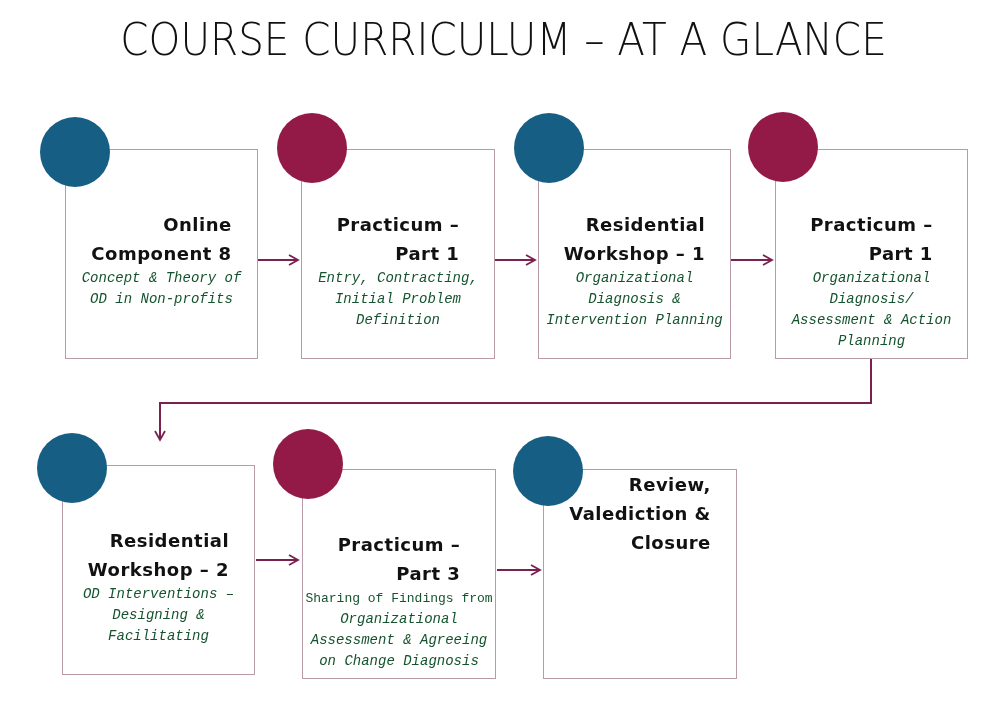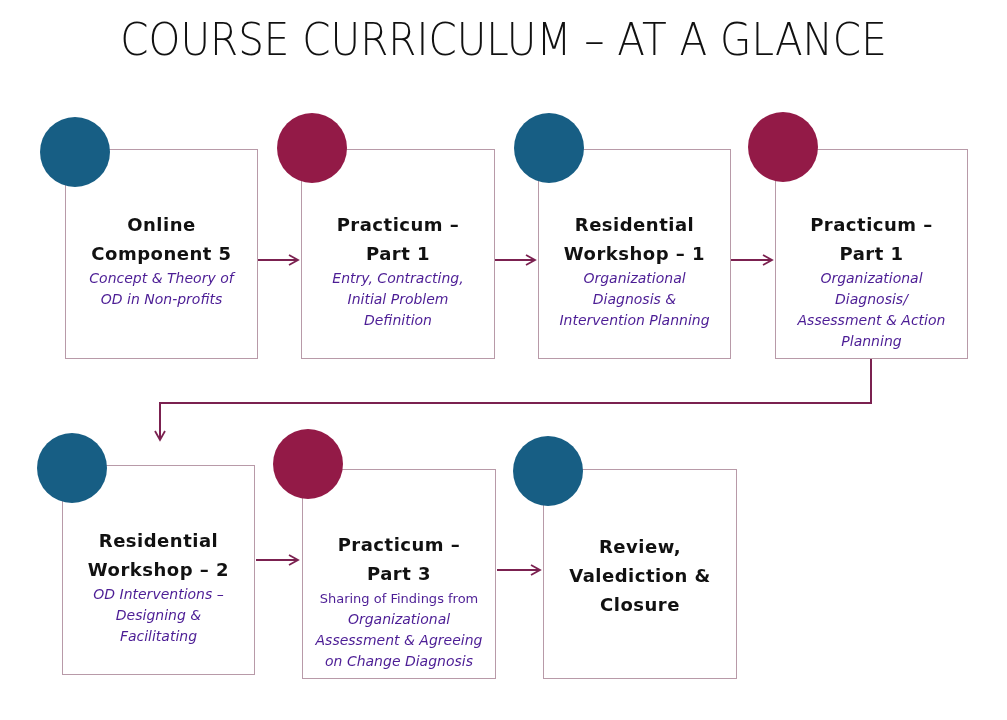--- a/index.html
+++ b/index.html
@@ -7,22 +7,22 @@
          font-family: "DejaVu Sans", sans-serif; color:#111; }
   .title { position:absolute; left:0; top:14px; width:1007px; text-align:center;
            font-family:"DejaVu Sans", sans-serif; font-weight:300; font-size:44px;
            letter-spacing:0px; color:#111; transform:scaleX(0.92); transform-origin:center; }
   .box { position:absolute; background:#fff; border:1px solid #b89aa8; box-sizing:border-box;
          display:flex; flex-direction:column; align-items:center; justify-content:center;
          text-align:center; }
   .circle { position:absolute; width:70px; height:70px; border-radius:50%; }
   .blue { background:#175e84; }
   .maroon { background:#931a47; }
-  .heading { font-weight:bold; font-size:18px; line-height:29px; color:#111; letter-spacing:0.5px; }
-  .sub { font-style:italic; font-size:14px; line-height:21px; color:#4c1d95; margin-top:0px; }
+  .heading { font-weight:bold; font-size:18px; line-height:29px; color:#111; letter-spacing:0.5px;text-align:right; }
+  .sub { font-style:italic; font-size:14px; line-height:21px; color:#14532d; margin-top:0px;font-family:Liberation Mono, monospace; }
   svg.connectors { position:absolute; left:0; top:0; }
 </style>
 </head>
 <body>
 
 <div class="title">COURSE CURRICULUM – AT A GLANCE</div>
 
 <svg class="connectors" width="1007" height="720">
   <defs>
     <marker id="ah" markerWidth="12" markerHeight="12" refX="10" refY="6" orient="auto" markerUnits="userSpaceOnUse">
@@ -33,21 +33,21 @@
   <line x1="495" y1="260" x2="535" y2="260" stroke="#7b2150" stroke-width="2" marker-end="url(#ah)"></line>
   <line x1="731" y1="260" x2="772" y2="260" stroke="#7b2150" stroke-width="2" marker-end="url(#ah)"></line>
   <polyline points="871,359 871,403 160,403 160,440" fill="none" stroke="#7b2150" stroke-width="2" marker-end="url(#ah)"></polyline>
   <line x1="256" y1="560" x2="298" y2="560" stroke="#7b2150" stroke-width="2" marker-end="url(#ah)"></line>
   <line x1="497" y1="570" x2="540" y2="570" stroke="#7b2150" stroke-width="2" marker-end="url(#ah)"></line>
 </svg>
 
 <div class="box" style="left:65px;top:149px;width:193px;height:210px;padding-top:10px;justify-content:flex-start;padding-top:60px;">
   <div class="heading">
     <div>Online</div>
-    <div>Component 5</div>
+    <div>Component 8</div>
   </div>
   <div class="sub">
     <div>Concept &amp; Theory of</div>
     <div>OD in Non-profits</div>
   </div>
 </div>
 <div class="circle blue" style="left:40px;top:117px;"></div>
 
 <div class="box" style="left:301px;top:149px;width:194px;height:210px;justify-content:flex-start;padding-top:60px;">
   <div class="heading">
@@ -109,20 +109,20 @@
   </div>
   <div class="sub">
     <div class="upright" style="font-style:normal;font-size:13px;">Sharing of Findings from</div>
     <div>Organizational</div>
     <div>Assessment &amp; Agreeing</div>
     <div>on Change Diagnosis</div>
   </div>
 </div>
 <div class="circle maroon" style="left:273px;top:429px;"></div>
 
-<div class="box" style="left:543px;top:469px;width:194px;height:210px;justify-content:flex-start;padding-top:62px;">
+<div class="box" style="left:543px;top:469px;width:194px;height:210px;justify-content:flex-start;">
   <div class="heading">
     <div>Review,</div>
     <div>Valediction &amp;</div>
     <div>Closure</div>
   </div>
 </div>
 <div class="circle blue" style="left:513px;top:436px;"></div>
 
 </body></html>

